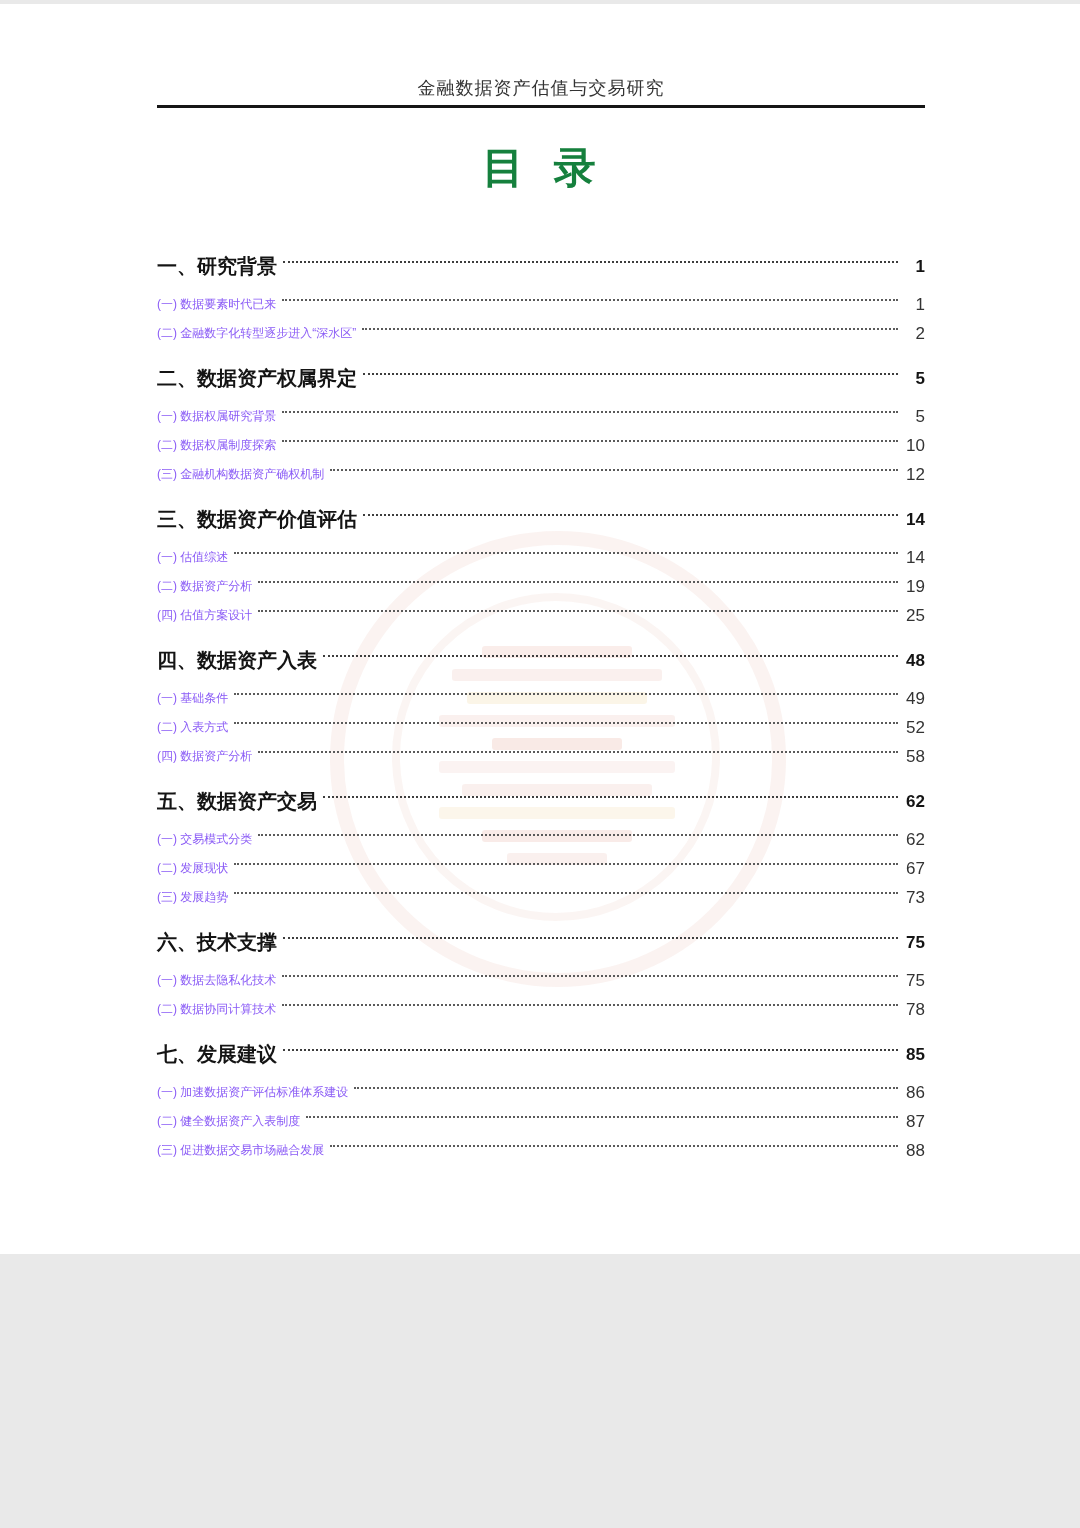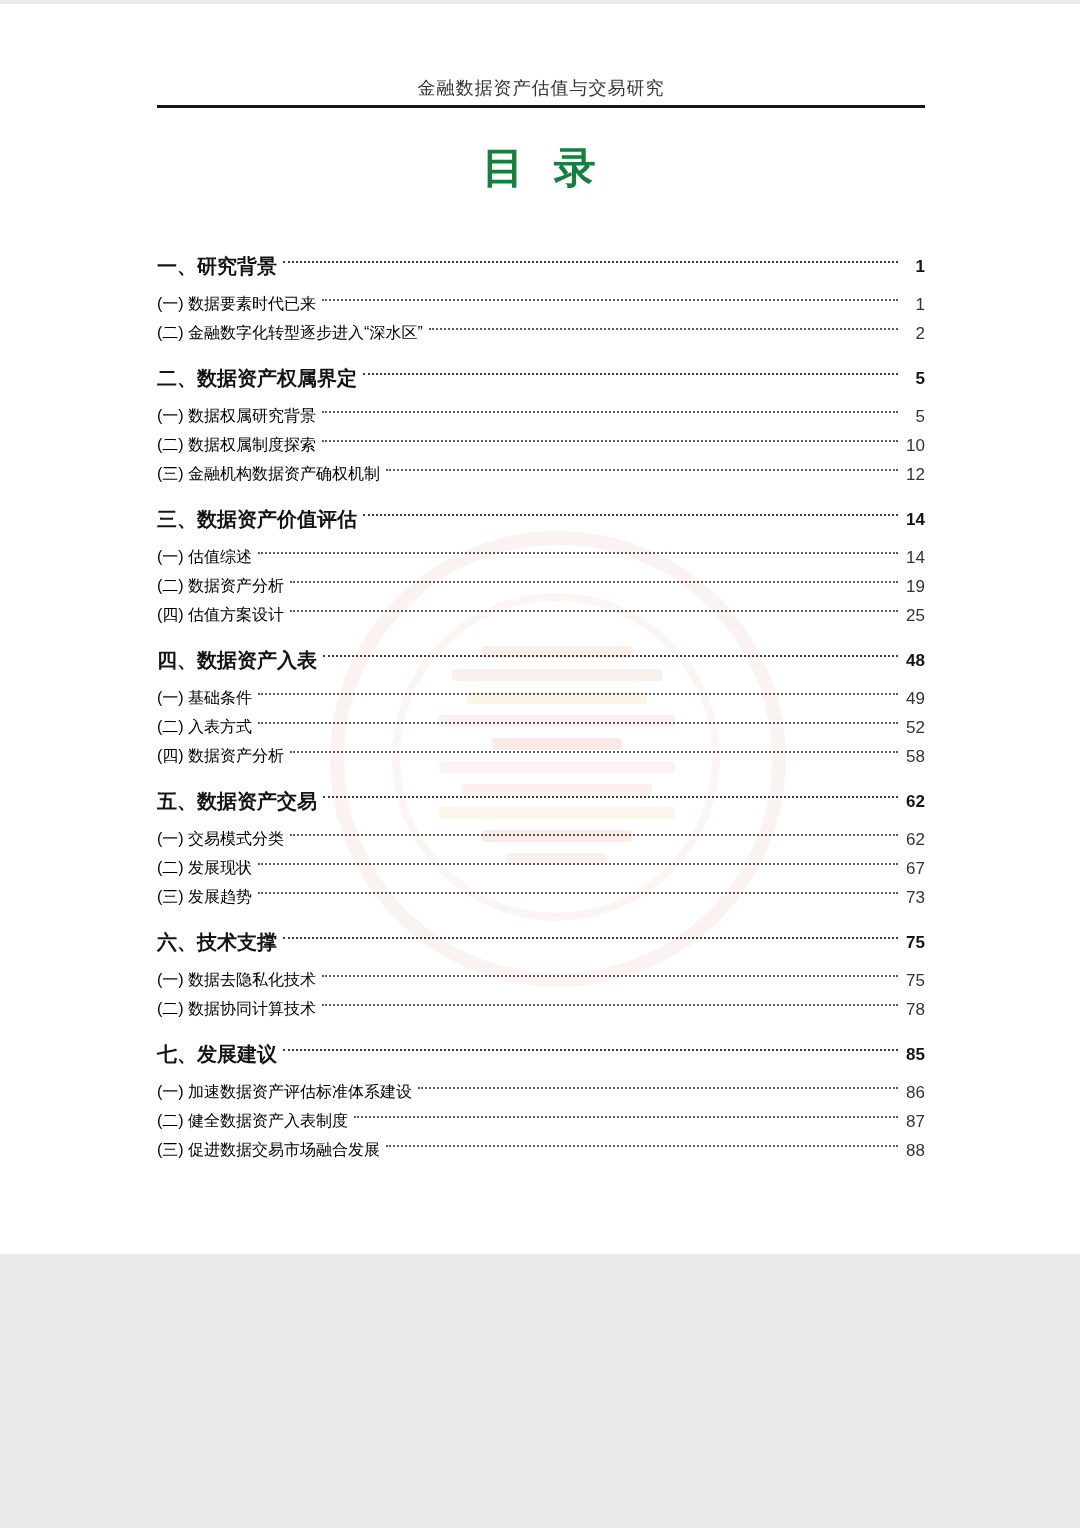--- a/index.html
+++ b/index.html
@@ -124,21 +124,21 @@
     margin-top: 15px;
     margin-bottom: 8px;
     font-weight: bold;
     color: #141414;
   }
   .row.chapter:first-child { margin-top: 0; }
   .row.chapter .label { font-size: 20px; }
   .row.chapter .leader { border-bottom: 2.5px dotted #3d3d3d; }
   .row.chapter .pagenum { font-weight: bold; color: #141414; }
   .row.sub { height: 29px; }
-  .row.sub .label { font-size: 16px; color: #000000; }
+  .row.sub .label { font-size: 12px; color: #8b5cf6; }
 </style>
 </head>
 <body>
 
 <div class="page">
 
   <div class="watermark">
     <div class="wm-ring-outer"></div>
     <div class="wm-ring-inner"></div>
     <div class="wm-bars">

